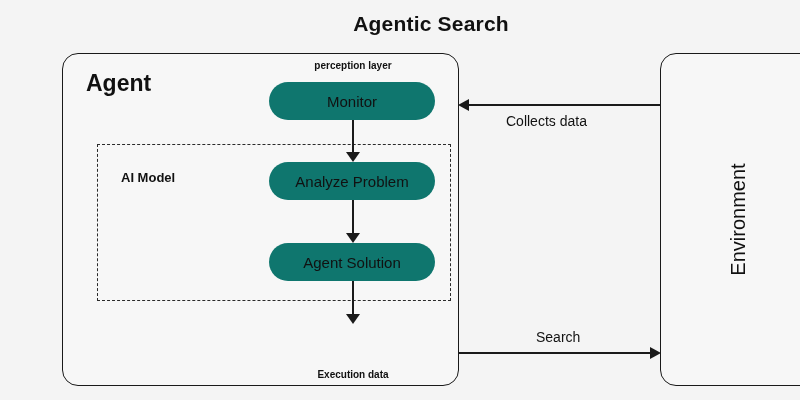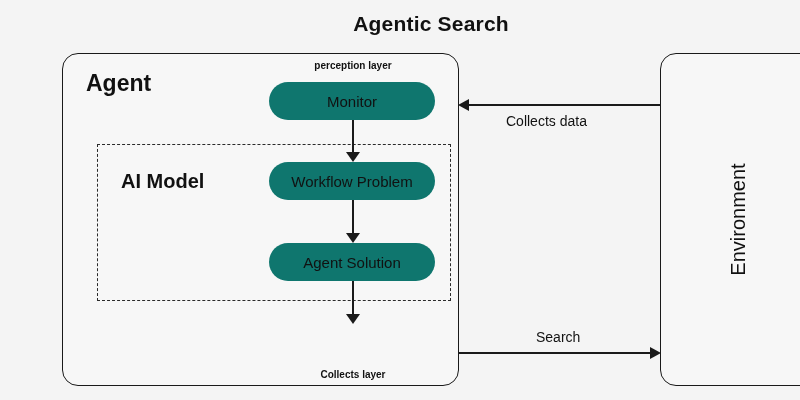--- a/index.html
+++ b/index.html
@@ -91,21 +91,21 @@
     width: 354px;
     height: 157px;
     border: 1.5px dashed #2b2b2b;
     box-sizing: border-box;
     background: transparent;
   }
   .model-label {
     position: absolute;
     left: 90px;
     top: 170px;
-    font-size: 20px;
+    font-size: 13px;
     font-weight: bold;
     color: #111111;
   }
 
   
   .node {
     position: absolute;
     left: 238px;
     width: 166px;
     height: 38px;
@@ -206,24 +206,24 @@
 
   <div class="title">Agentic Search</div>
 
   <div class="agent-box"></div>
   <div class="agent-label">Agent</div>
 
   <div class="model-box"></div>
   <div class="model-label">AI Model</div>
 
   <div class="caption caption-perception">perception layer</div>
-  <div class="caption caption-execution">Collects layer</div>
+  <div class="caption caption-execution">Execution data</div>
 
   <div class="node node-monitor">Monitor</div>
-  <div class="node node-analyze">Workflow Problem</div>
+  <div class="node node-analyze">Analyze Problem</div>
   <div class="node node-plan">Agent Solution</div>
 
   <div class="vline v1"></div>
   <div class="varrow va1"></div>
   <div class="vline v2"></div>
   <div class="varrow va2"></div>
   <div class="vline v3"></div>
   <div class="varrow va3"></div>
 
   <div class="env-box"></div>

